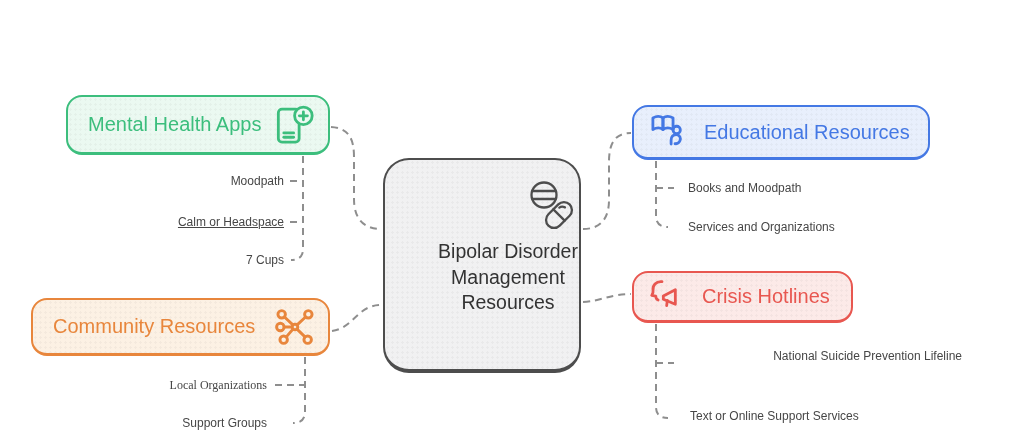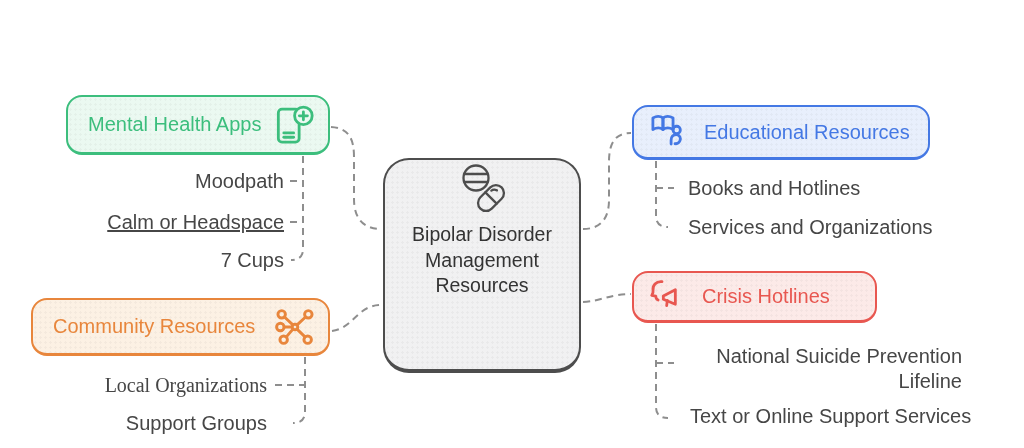--- a/index.html
+++ b/index.html
@@ -56,34 +56,35 @@
     left: 383px; top: 115px;
     width: 198px; height: 215px;
     border: 2.5px solid var(--center_border);
     border-bottom-width: 4px;
     border-radius: 26px;
     background-color: var(--center_fill);
     background-image: radial-gradient(rgba(0,0,0,0.03) 1px, transparent 1.2px);
     background-size: 5px 5px;
     display: flex;
     flex-direction: column;
-    align-items: center;
+    align-items: flex-end;
+    padding-top: 17px;
   }
   .center-label {
     margin-top: 4px;
     width: 142px;
     text-align: center;
     font-size: 19.5px;
     line-height: 25.5px;
     color: #333333;
   }
 
   .item {
     position: absolute;
-    font-size: 20px;
+    font-size: 12px;
     line-height: 24px;
     color: var(--item_text);
     white-space: nowrap;
   }
   .item.ralign { text-align: right; }
   .item.wrap2 {
     white-space: normal;
     width: 272px;
     text-align: right;
     line-height: 25px;
@@ -148,21 +149,21 @@
     <svg width="44" height="42" viewBox="0 0 30 30" stroke="currentColor" fill="none" stroke-width="2" stroke-linecap="round" stroke-linejoin="round">
       <path d="M3.5,5 C6,3.6 8.7,3.6 10.7,5 L10.7,13.2 C8.7,11.8 6,11.8 3.5,13.2 Z"></path>
       <path d="M10.7,5 C12.7,3.6 15.4,3.6 17.9,5 L17.9,13.2 C15.4,11.8 12.7,11.8 10.7,13.2 Z"></path>
       <circle cx="20.5" cy="13.5" r="2.6"></circle>
       <path d="M20.5,16.8 C17.6,16.8 16.5,18.8 16.5,20.8 L16.5,23.6"></path>
       <path d="M20.5,16.8 C22.8,17.3 23.6,19.2 22.8,21.2 C22.2,22.6 20.9,23.4 19.3,23.4"></path>
     </svg>
     <span class="nlabel">Educational Resources</span>
   </div>
 
-  <div class="node right-style crisis_hotlines" style="left:632px; top:228px; width:245px; height:52px;">
+  <div class="node right-style crisis_hotlines" style="left:632px; top:228px; width:221px; height:52px;">
     <svg width="42" height="40" viewBox="0 0 30 30" stroke="currentColor" fill="none" stroke-width="2.1" stroke-linecap="round" stroke-linejoin="round">
       <path d="M10.5,3.5 C6,3 3.2,6.5 3.8,10 C4.1,11.8 3.4,12.8 2.8,13.8 L5.8,14.3 C5.8,15.8 6.4,16.8 7.6,17.3"></path>
       <path d="M11.5,14.2 L20.5,9.5 L20.5,20.5 L11.5,16.7 Z"></path>
       <line x1="14.5" y1="17.6" x2="14" y2="21.5"></line>
     </svg>
     <span class="nlabel">Crisis Hotlines</span>
   </div>
 
   <div class="center-node">
     <svg width="58" height="58" viewBox="0 0 58 58" stroke="var(--center_border)" fill="none" stroke-width="2.3" stroke-linecap="round" stroke-linejoin="round">
@@ -178,19 +179,19 @@
     <div class="center-label">Bipolar Disorder Management Resources</div>
   </div>
 
   <div class="item ralign" style="right:740px; top:126px;">Moodpath</div>
   <div class="item ralign" style="right:740px; top:167px;text-decoration:underline;">Calm or Headspace</div>
   <div class="item ralign" style="right:740px; top:205px;">7 Cups</div>
 
   <div class="item ralign" style="right:757px; top:330px;font-family:Liberation Serif, serif;">Local Organizations</div>
   <div class="item ralign" style="right:757px; top:368px;text-align:right;">Support Groups</div>
 
-  <div class="item" style="left:688px; top:133px;">Books and Hotlines</div>
+  <div class="item" style="left:688px; top:133px;">Books and Moodpath</div>
   <div class="item" style="left:688px; top:172px;">Services and Organizations</div>
 
   <div class="item wrap2" style="left:690px; top:301px;">National Suicide Prevention Lifeline</div>
   <div class="item" style="left:690px; top:361px;">Text or Online Support Services</div>
 
 </div>
 
 </body></html>

